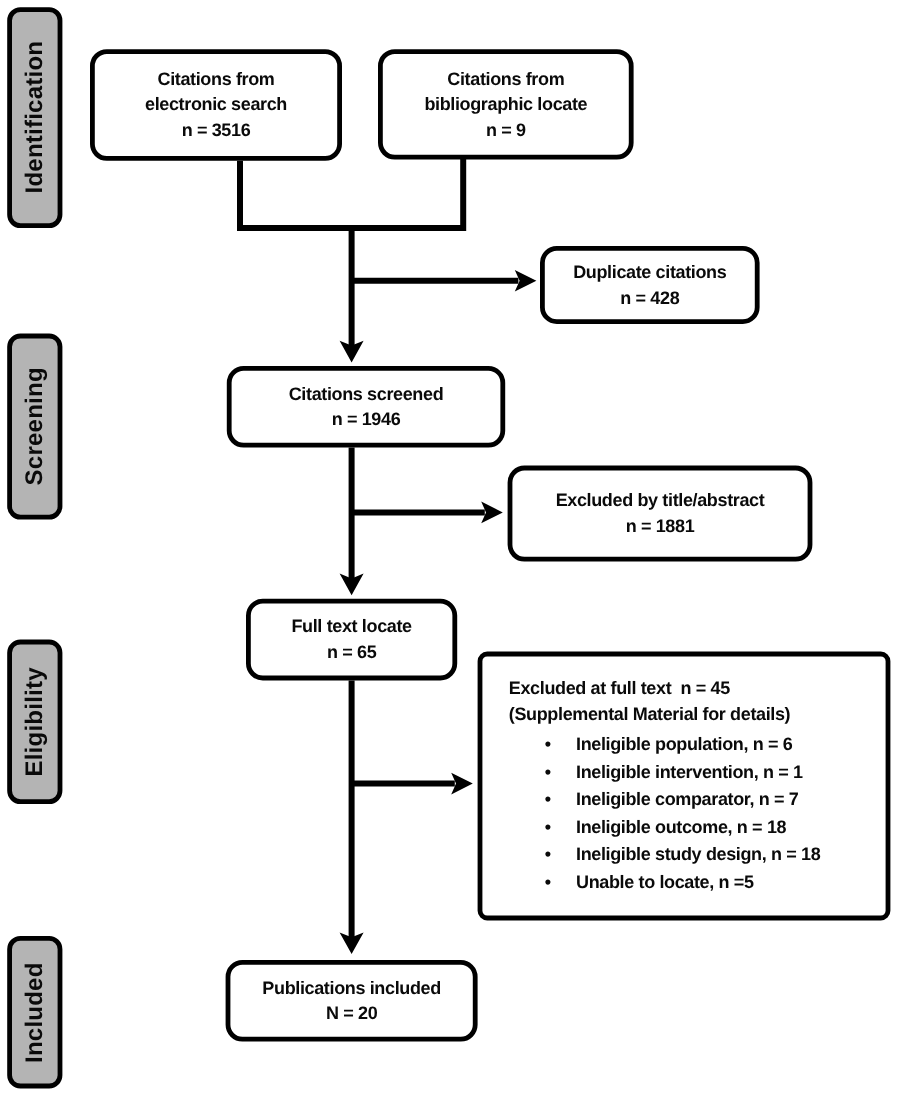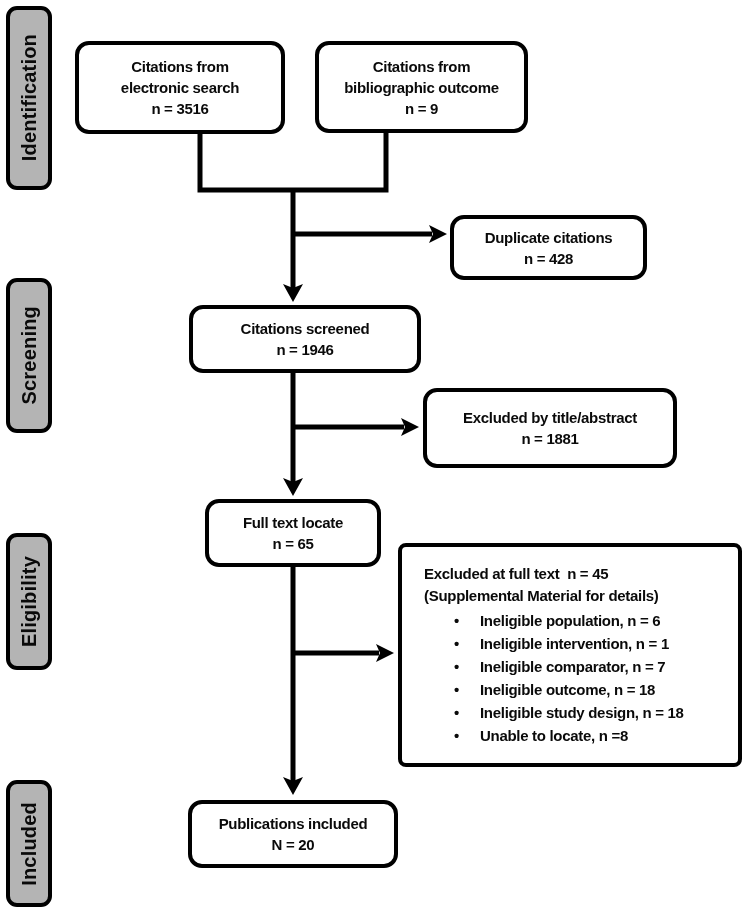--- a/index.html
+++ b/index.html
@@ -135,25 +135,25 @@
   </div>
 
   <div class="flow-box" style="left:75px;top:41px;width:210px;height:93px">
     <span>Citations from</span>
     <span>electronic search</span>
     <span>n = 3516</span>
   </div>
 
   <div class="flow-box" style="left:315px;top:41px;width:213px;height:92px">
     <span>Citations from</span>
-    <span>bibliographic outcome</span>
+    <span>bibliographic locate</span>
     <span>n = 9</span>
   </div>
 
-  <div class="flow-box" style="left:450px;top:215px;width:197px;height:65px">
+  <div class="flow-box" style="left:450px;top:205px;width:183px;height:65px">
     <span>Duplicate citations</span>
     <span>n = 428</span>
   </div>
 
   <div class="flow-box" style="left:189px;top:305px;width:232px;height:68px">
     <span>Citations screened</span>
     <span>n = 1946</span>
   </div>
 
   <div class="flow-box" style="left:423px;top:388px;width:254px;height:80px">
@@ -168,21 +168,21 @@
 
   <div class="flow-box big-box" style="left:398px;top:543px;width:344px;height:224px">
     <div class="hdr">Excluded at full text  n = 45</div>
     <div class="hdr">(Supplemental Material for details)</div>
     <ul>
       <li><span>Ineligible population, n = 6</span></li>
       <li><span>Ineligible intervention, n = 1</span></li>
       <li><span>Ineligible comparator, n = 7</span></li>
       <li><span>Ineligible outcome, n = 18</span></li>
       <li><span>Ineligible study design, n = 18</span></li>
-      <li><span>Unable to locate, n =8</span></li>
+      <li><span>Unable to locate, n =5</span></li>
     </ul>
   </div>
 
   <div class="flow-box" style="left:188px;top:800px;width:210px;height:68px">
     <span>Publications included</span>
     <span>N = 20</span>
   </div>
 
 </div>
 

